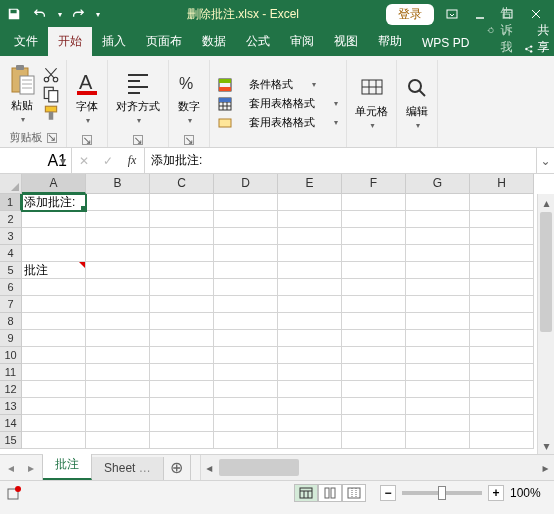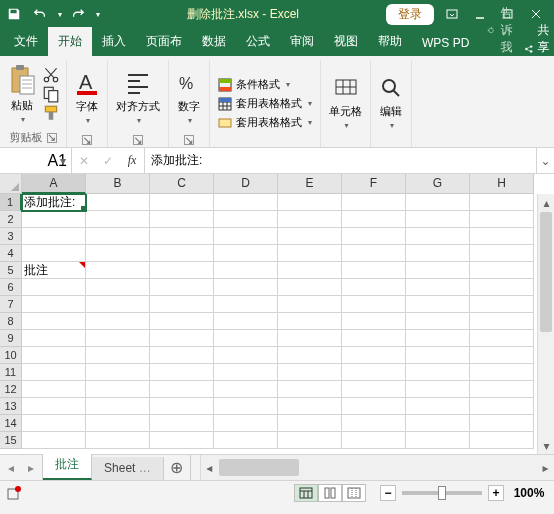--- a/index.html
+++ b/index.html
@@ -7,36 +7,36 @@
 .titlebar { background: #217346; height: 28px; display: flex; align-items: center; color: #fff; padding: 0 4px; }
 .qat { display: flex; gap: 6px; align-items: center; }
 .qat-btn { width: 20px; height: 20px; display: flex; align-items: center; justify-content: center; cursor: pointer; }
 .qat-btn svg { width: 14px; height: 14px; }
 .title-center { flex: 1; text-align: center; font-size: 12px; color: #fef9c3; }
 .login-btn { background: #fff; color: #a16207; padding: 2px 12px; font-size: 12px; margin-right: 4px; cursor: pointer; border-radius: 6px; }
 .win-btn { width: 28px; height: 24px; display: flex; align-items: center; justify-content: center; cursor: pointer; }
 .win-btn svg { width: 12px; height: 12px; stroke: #fff; stroke-width: 1; fill: none; }
 .tabs { background: #217346; height: 28px; display: flex; align-items: flex-end; color: #fff; font-size: 12px; padding-left: 4px; }
 .tab { padding: 6px 10px; cursor: pointer; white-space: nowrap; }
-.tab.active { background: #f3f3f3; color: #14532d; }
+.tab.active { background: #f3f3f3; color: #7f1d1d; }
 .tab.file { color: #fff; }
 .tell-me { display: flex; align-items: center; gap: 4px; margin-left: 8px; color: #c8e0d0; }
 .share { margin-left: auto; margin-right: 0; display: flex; align-items: flex-end; gap: 4px; }
 .ribbon { background: #f3f3f3; border-bottom: 1px solid #d4d4d4; height: 92px; display: flex; padding-top: 4px; }
 .group { display: flex; flex-direction: column; align-items: center; border-right: 1px solid #e1e1e1; padding: 0 6px; }
 .group-body { flex: 1; display: flex; align-items: center; gap: 4px; }
 .group-label { font-size: 11px; color: #666; padding: 2px 0; display: flex; align-items: center; justify-content: center; gap: 4px; width: 100%; }
 .group-label .dlg { width: 10px; height: 10px; border: 1px solid #999; display: flex; align-items: center; justify-content: center; cursor: pointer; }
 .big-btn { display: flex; flex-direction: column; align-items: center; gap: 2px; cursor: pointer; padding: 2px; }
 .big-btn .lbl { font-size: 11px; }
 .paste-icon { width: 28px; height: 32px; }
 .mini-col { display: flex; flex-direction: column; gap: 3px; }
 .mini-btn { width: 18px; height: 16px; display: flex; align-items: center; justify-content: center; cursor: pointer; }
 .fmt-menu { display: flex; flex-direction: column; gap: 2px; }
-.fmt-item { display: flex; align-items: center; gap: 4px; font-size: 11px; cursor: pointer; white-space: nowrap; padding: 1px 2px; }
+.fmt-item { display: flex; align-items: center; gap: 17px; font-size: 11px; cursor: pointer; white-space: nowrap; padding: 1px 2px; }
 .fmt-item svg { width: 14px; height: 14px; flex-shrink: 0; }
 .dd { font-size: 8px; color: #666; margin-left: 2px; }
 .formula-bar { background: #fff; border-bottom: 1px solid #d4d4d4; height: 26px; display: flex; align-items: stretch; }
 .name-box { width: 72px; border-right: 1px solid #d4d4d4; display: flex; align-items: center; padding: 0 4px; position: relative; }
 .name-box input { border: none; width: 100%; font-size: 16px; outline: none; text-align: right; }
 .name-box .dd-btn { position: absolute; right: 0; width: 16px; text-align: center; color: #666; cursor: pointer; }
 .fb-btns { display: flex; align-items: center; border-right: 1px solid #d4d4d4; }
 .fb-btn { width: 24px; display: flex; align-items: center; justify-content: center; color: #bbb; cursor: pointer; }
 .fb-btn.fx { color: #333; font-style: italic; font-family: serif; }
 .formula-input { flex: 1; border: none; padding: 0 6px; font-size: 12px; outline: none; }
@@ -74,21 +74,21 @@
 .statusbar { height: 24px; background: #f3f3f3; border-top: 1px solid #d4d4d4; display: flex; align-items: center; padding: 0 6px; gap: 4px; }
 .statusbar .views { margin-left: auto; display: flex; }
 .view-btn { width: 24px; height: 18px; border: 1px solid #c0c0c0; display: flex; align-items: center; justify-content: center; cursor: pointer; background: #fff; }
 .view-btn.active { background: #d4ead8; }
 .view-btn svg { width: 14px; height: 12px; }
 .zoom { display: flex; align-items: center; gap: 6px; margin-left: 10px; }
 .zoom-btn { width: 16px; height: 16px; border: 1px solid #c0c0c0; display: flex; align-items: center; justify-content: center; cursor: pointer; background: #fff; font-weight: bold; }
 .slider { width: 80px; height: 4px; background: #c0c0c0; position: relative; cursor: pointer; }
 .slider .mid { position: absolute; left: 50%; top: -3px; width: 1px; height: 10px; background: #888; }
 .slider .knob { position: absolute; left: 50%; top: -5px; width: 8px; height: 14px; background: #fff; border: 1px solid #888; transform: translateX(-50%); cursor: pointer; }
-.zoom-pct { font-size: 12px; width: 38px; text-align: center; cursor: pointer; font-weight: bold; }
+.zoom-pct { font-size: 12px; width: 38px; text-align: left; cursor: pointer; }
 .rec-ind { width: 16px; height: 16px; cursor: pointer; }
 </style>
 </head>
 <body>
 
 <div class="titlebar">
   <div class="qat">
     <div class="qat-btn">
       <svg viewBox="0 0 16 16">
           <path fill="#fff" d="M2 2h10l2 2v10H2V2zm2 1v4h7V3H4zm1 7h6v3H5v-3z"></path>

